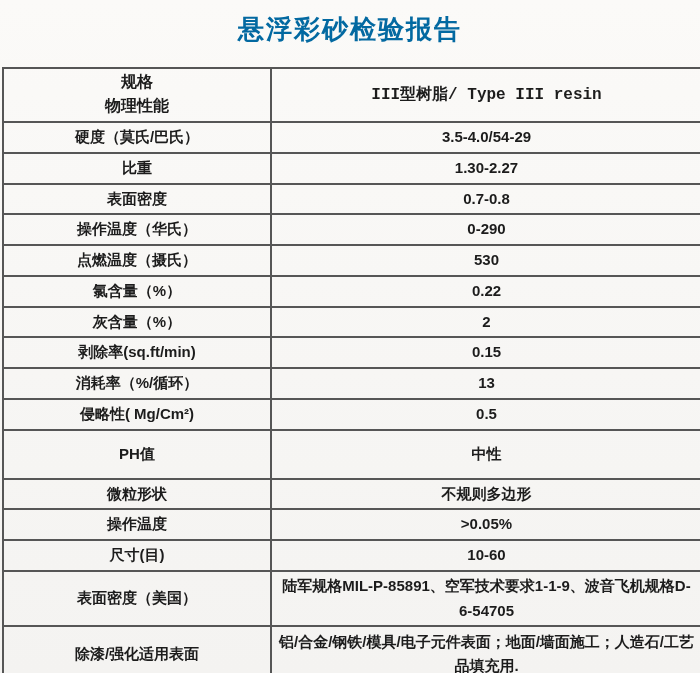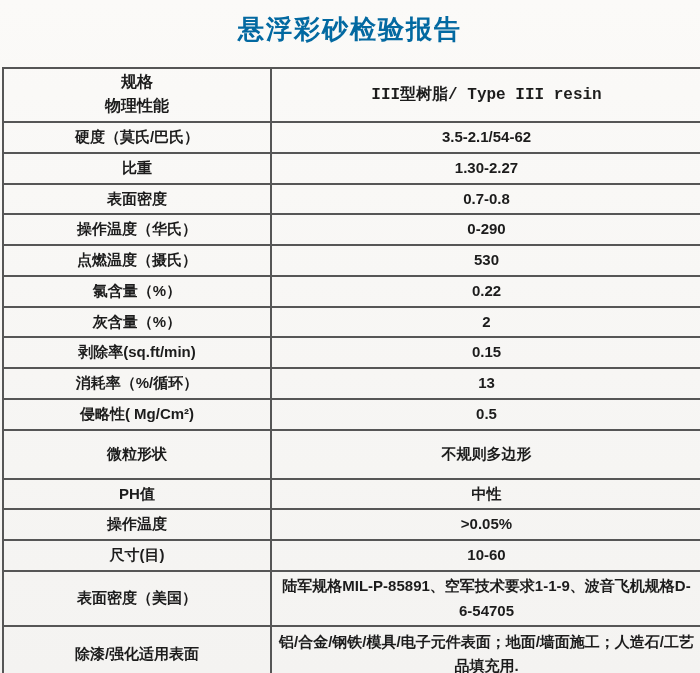--- a/index.html
+++ b/index.html
@@ -68,21 +68,21 @@
     <tr>
       <td class="label-cell">
         <span class="hdr-line">规格</span>
         <span class="hdr-line">物理性能</span>
       </td>
       <td class="value-cell">III型树脂/ Type III resin</td>
     </tr>
 
   <tr>
     <td class="label-cell">硬度（莫氏/巴氏）</td>
-    <td class="value-cell">3.5-2.1/54-62</td>
+    <td class="value-cell">3.5-4.0/54-29</td>
   </tr>
 
   <tr>
     <td class="label-cell">比重</td>
     <td class="value-cell">1.30-2.27</td>
   </tr>
 
   <tr>
     <td class="label-cell">表面密度</td>
     <td class="value-cell">0.7-0.8</td>
@@ -118,27 +118,27 @@
     <td class="label-cell">消耗率（%/循环）</td>
     <td class="value-cell">13</td>
   </tr>
 
   <tr>
     <td class="label-cell">侵略性( Mg/Cm²)</td>
     <td class="value-cell">0.5</td>
   </tr>
 
   <tr>
-    <td class="label-cell">微粒形状</td>
-    <td class="value-cell">不规则多边形</td>
+    <td class="label-cell">PH值</td>
+    <td class="value-cell">中性</td>
   </tr>
 
   <tr>
-    <td class="label-cell">PH值</td>
-    <td class="value-cell">中性</td>
+    <td class="label-cell">微粒形状</td>
+    <td class="value-cell">不规则多边形</td>
   </tr>
 
   <tr>
     <td class="label-cell">操作温度</td>
     <td class="value-cell">&gt;0.05%</td>
   </tr>
 
   <tr>
     <td class="label-cell">尺寸(目)</td>
     <td class="value-cell">10-60</td>

